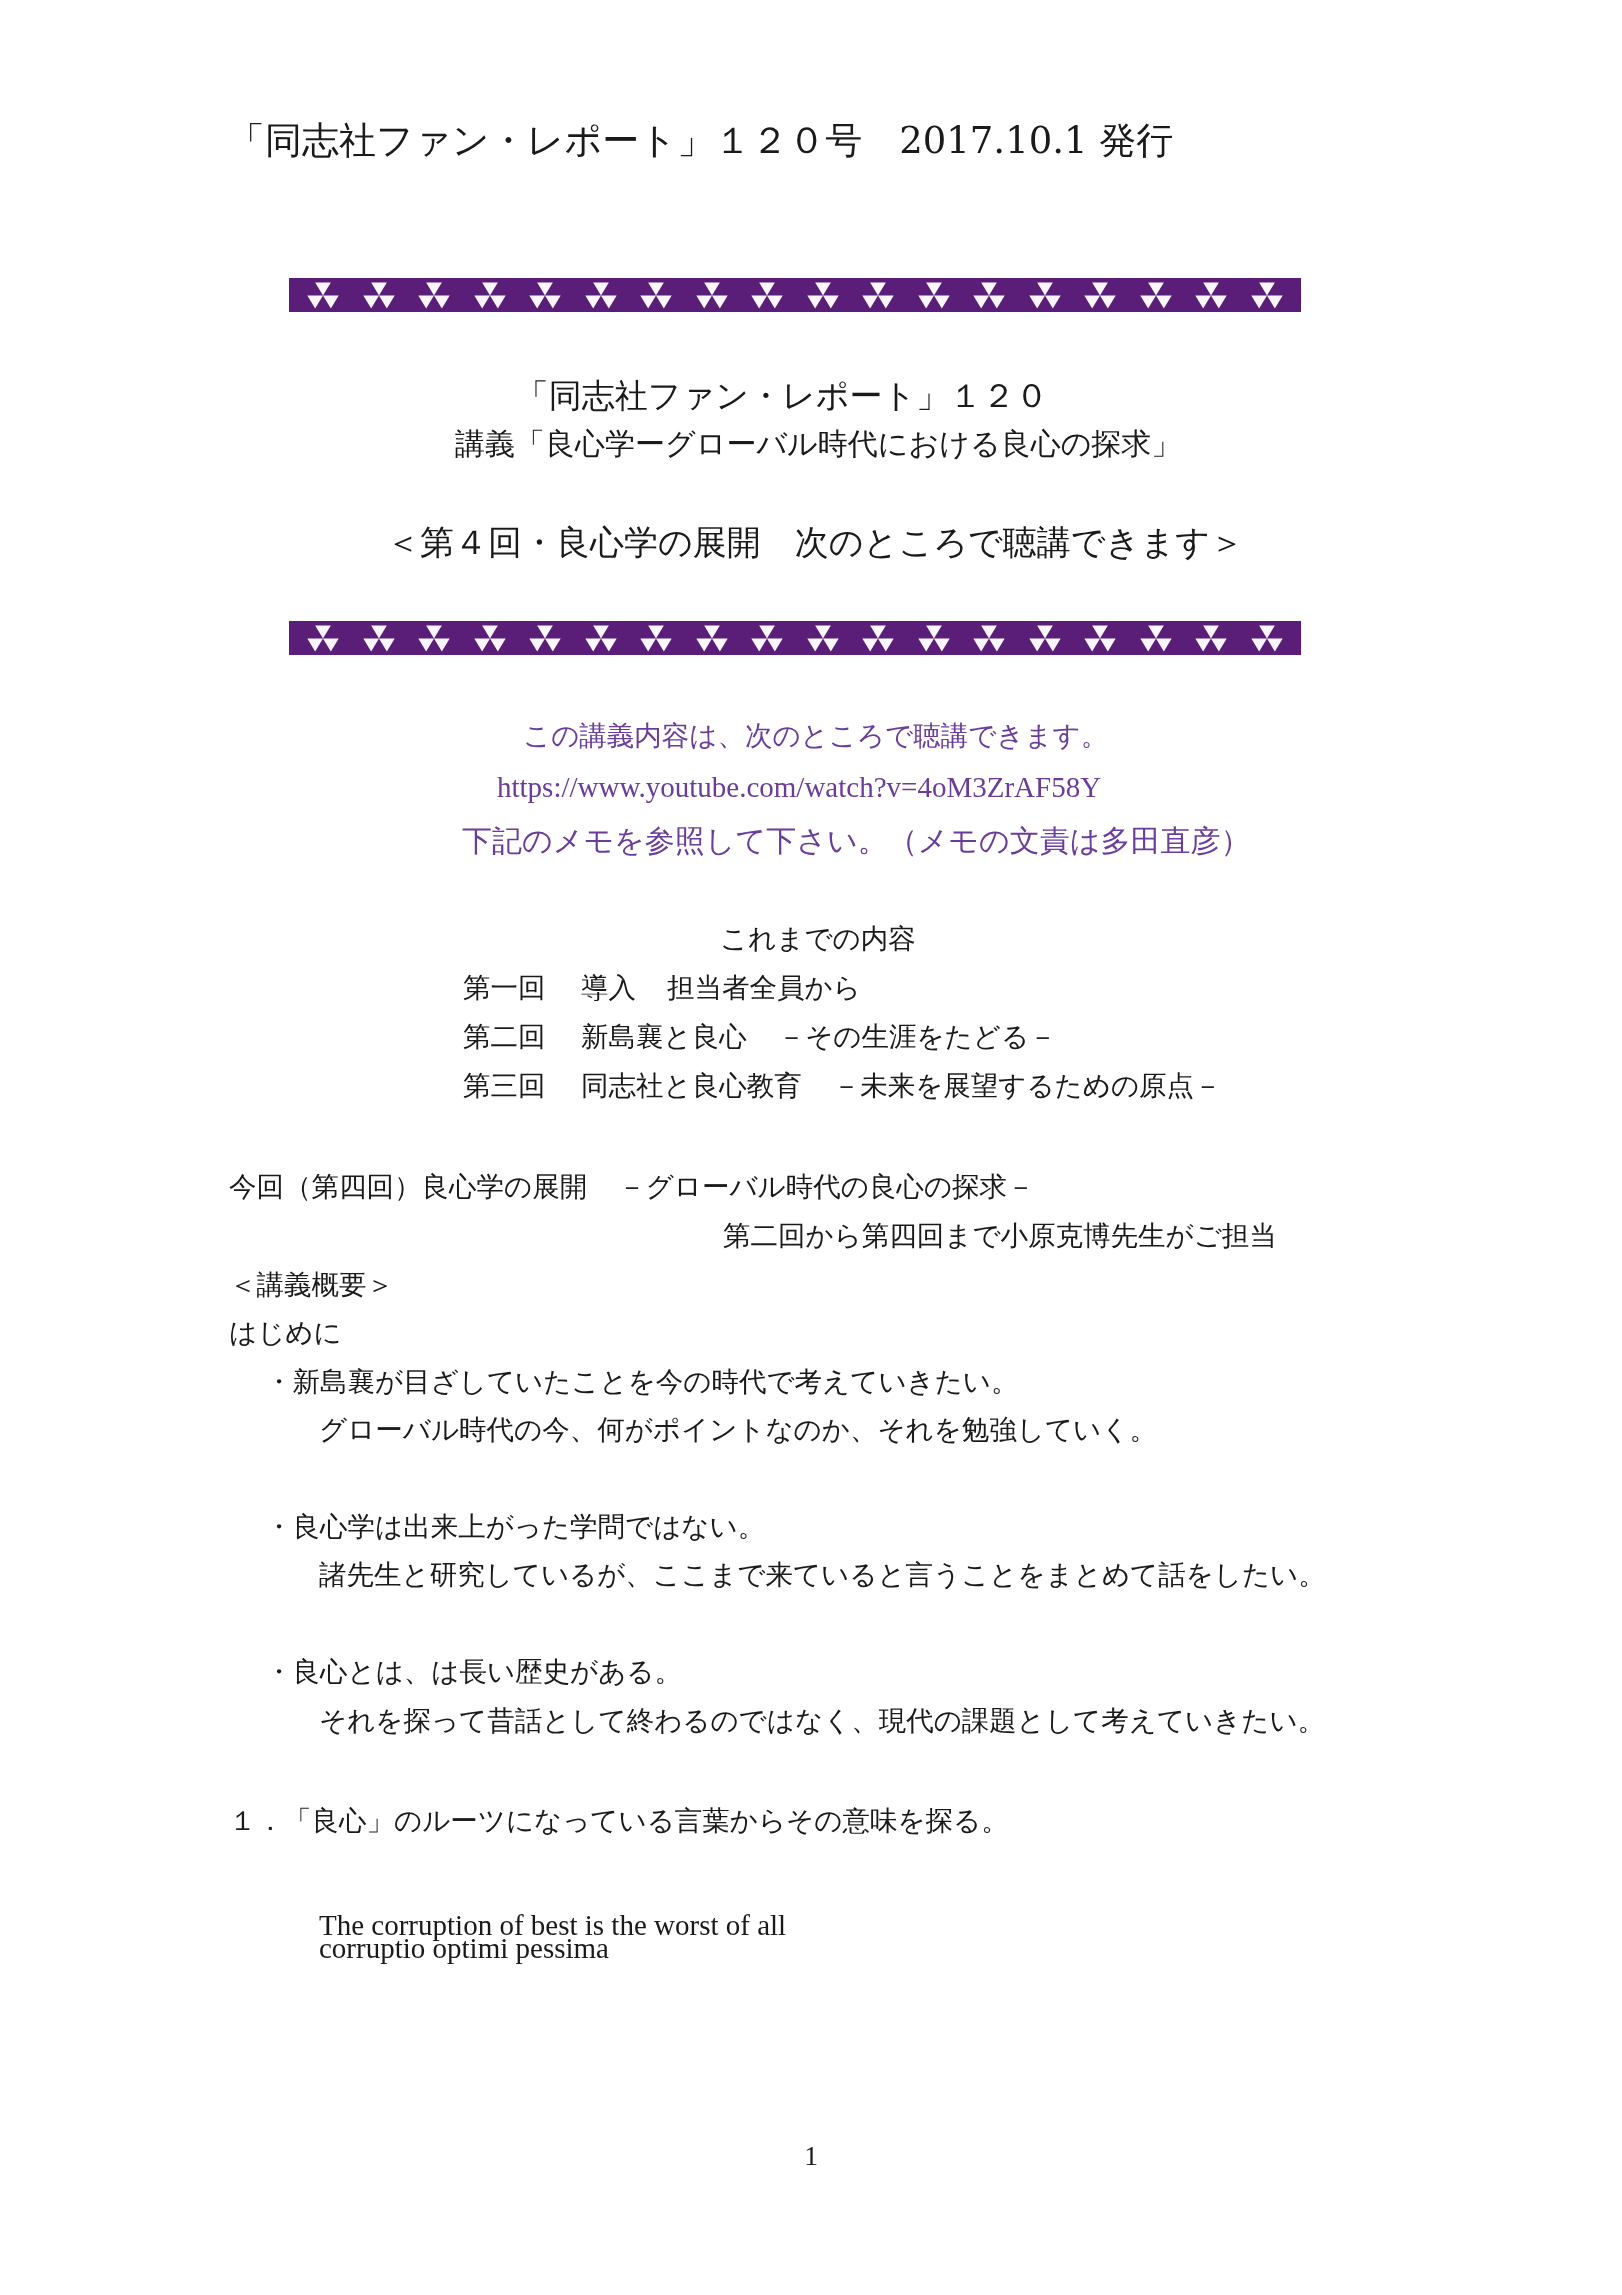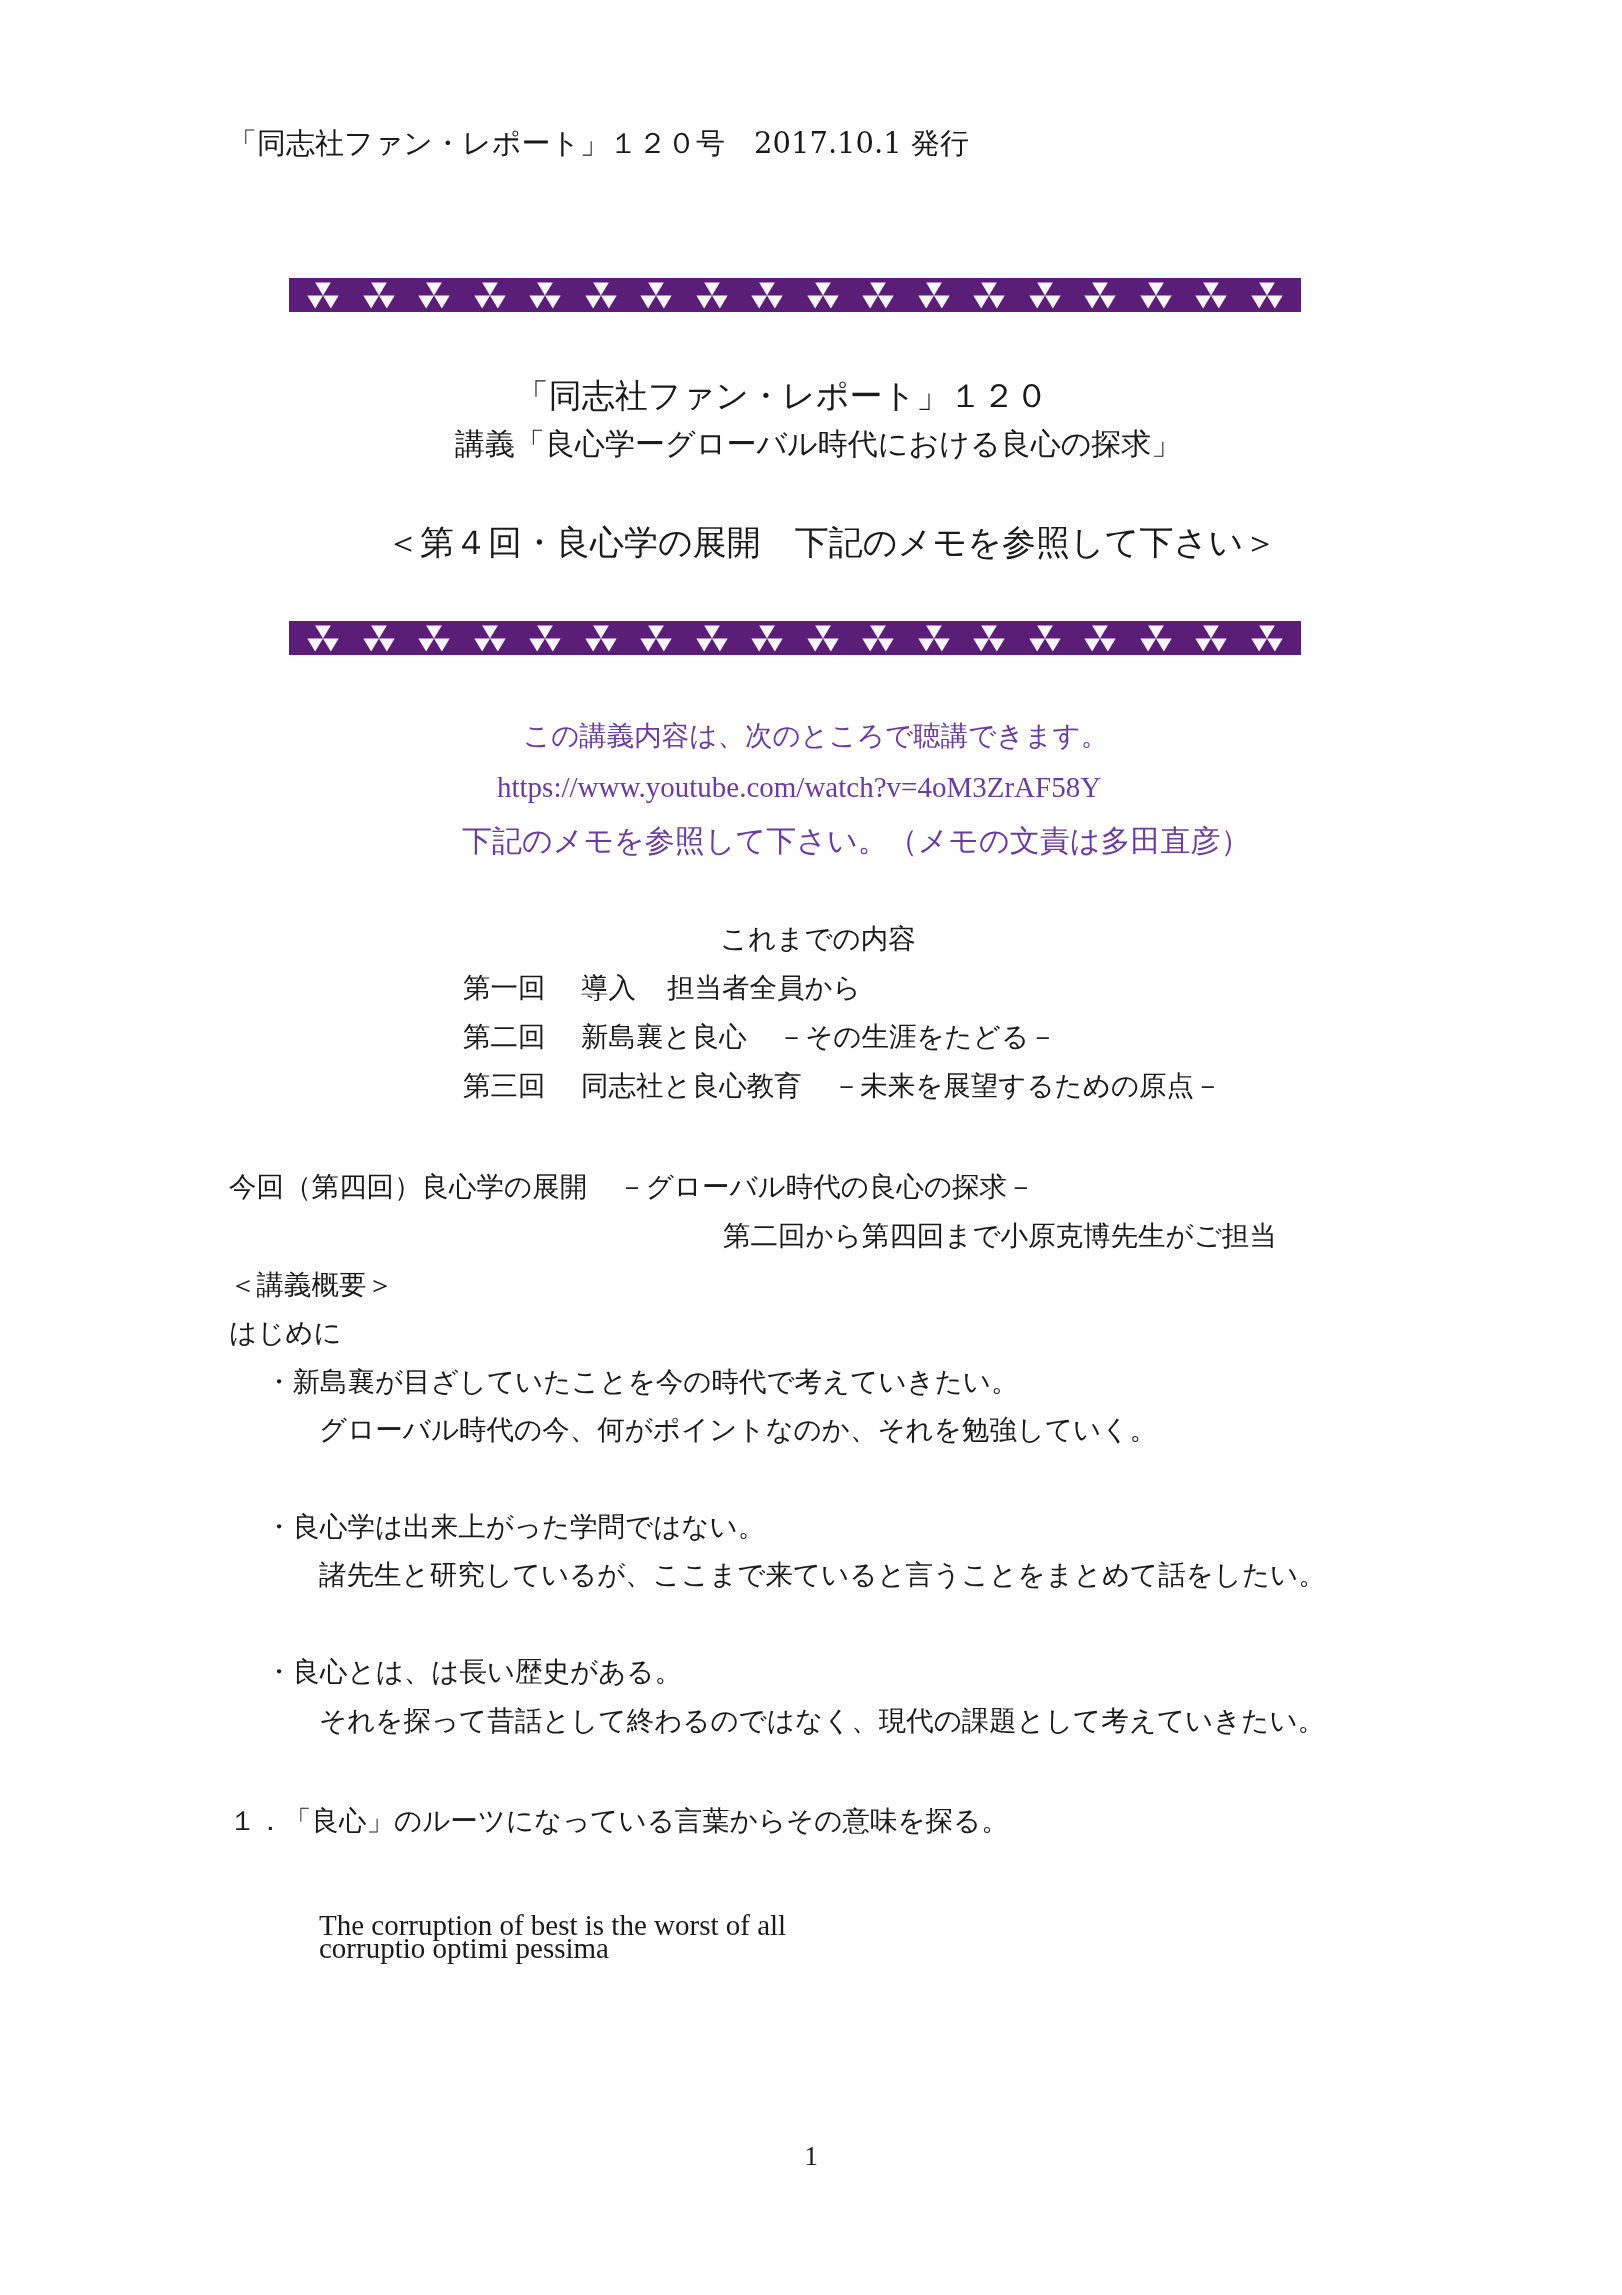--- a/index.html
+++ b/index.html
@@ -3,21 +3,21 @@
 <meta charset="utf-8">
 <style>
   html, body { margin: 0; padding: 0; background: #ffffff; }
   body { width: 1622px; height: 2295px; position: relative; overflow: hidden;
          font-family: "DejaVu Serif", "Liberation Serif", serif; color: #1a1a1a; }
   .abs { position: absolute; white-space: nowrap; }
   .serif { font-family: "DejaVu Serif", "Liberation Serif", serif; }
   .sans { font-family: "DejaVu Sans", "Liberation Sans", sans-serif; }
   .latin { font-family: "Liberation Serif", "DejaVu Serif", serif; }
 
-  .header-line { left: 228px; top: 124px; font-size: 29px; }
+  .header-line { left: 228px; top: 116px; font-size: 37px; }
 
   .banner { position: absolute; left: 289px; width: 1012px; height: 34px;
             background: #5a1e78; display: flex; align-items: center;
             justify-content: space-around; padding: 0 6.5px; box-sizing: border-box; }
   .banner-top { top: 278px; }
   .banner-bottom { top: 621px; }
   .trifoil { width: 34px; height: 29px; position: relative; }
   .trifoil svg { width: 34px; height: 29px; display: block; }
 
   .title1 { left: 0; width: 1407px; text-align: center; top: 374px; font-size: 33px; }
@@ -181,21 +181,21 @@
       <svg viewBox="0 0 52 44">
         <polygon points="14,2 38,2 26,22" fill="#fbf6fb"></polygon>
         <polygon points="2,22 26,22 14,42" fill="#fbf6fb"></polygon>
         <polygon points="26,22 50,22 38,42" fill="#fbf6fb"></polygon>
       </svg>
     </span>
   </div>
 
 <div class="abs title1 sans"><span>「同志社ファン・レポート」１２０</span></div>
 <div class="abs title2 sans">講義「良心学ーグローバル時代における良心の探求」</div>
-<div class="abs title3 sans">＜第４回・良心学の展開　下記のメモを参照して下さい＞</div>
+<div class="abs title3 sans">＜第４回・良心学の展開　次のところで聴講できます＞</div>
 
 <div class="banner banner-bottom" id="banner-bottom" style="background: rgb(90, 30, 120);">
     <span class="trifoil">
       <svg viewBox="0 0 52 44">
         <polygon points="14,2 38,2 26,22" fill="#fbf6fb"></polygon>
         <polygon points="2,22 26,22 14,42" fill="#fbf6fb"></polygon>
         <polygon points="26,22 50,22 38,42" fill="#fbf6fb"></polygon>
       </svg>
     </span>
     <span class="trifoil">

